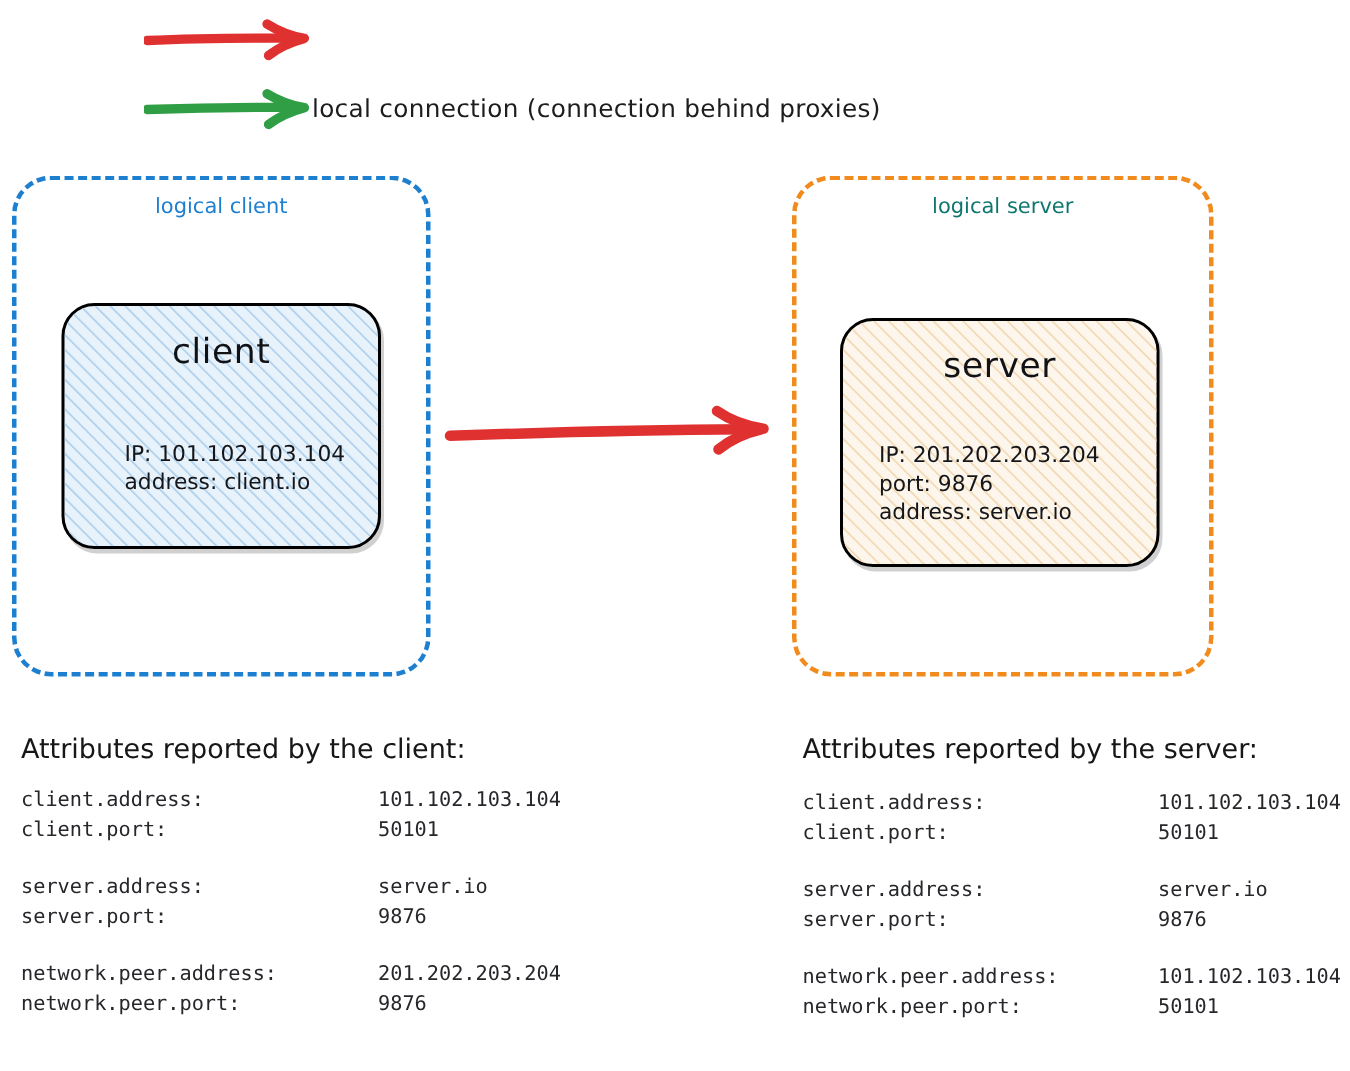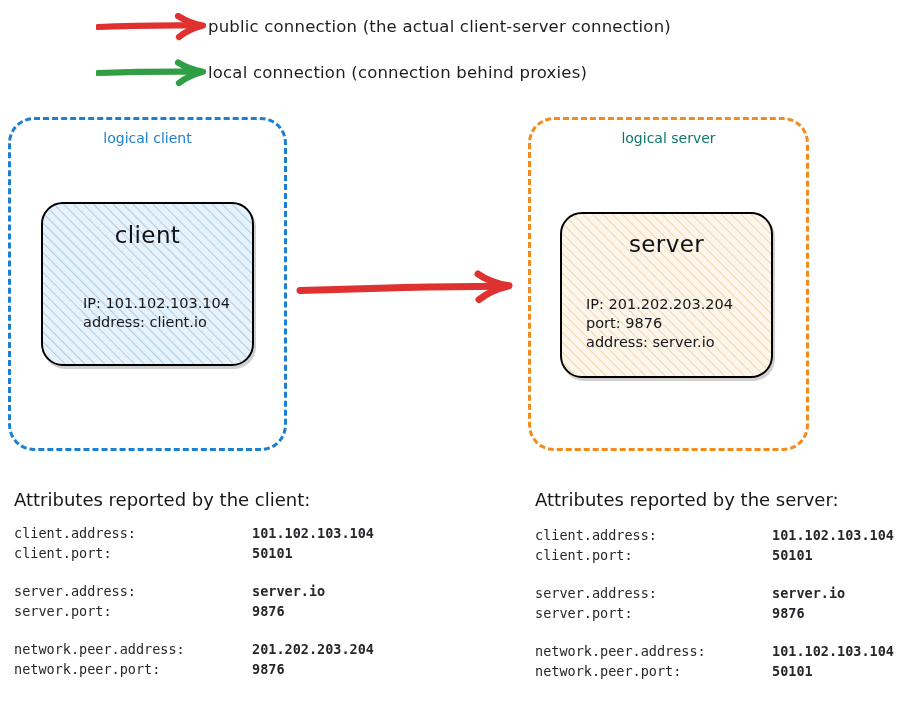--- a/index.html
+++ b/index.html
@@ -126,40 +126,38 @@
     display: flex;
     white-space: pre;
     gap: 24px;
   }
   .attr-key {
     display: inline-block;
     flex: 0 0 auto;
   }
   .attr-val {
     display: inline-block;
-    font-weight: bold;
   }
   .left-table .attr-key { width: 214px; }
   .right-table .attr-key { width: 213px; }
 </style>
 </head>
 <body>
 
 <div id="canvas">
 
   <div class="legend-row" style="left:96px; top:9px;">
     <div class="legend-arrow-slot">
       <svg width="112" height="34" viewBox="0 0 112 34">
         <g>
           <path d="M2 18 C 30 16.6, 64 16.2, 98 16.4" stroke="#e03131" stroke-width="6.2" stroke-linecap="round" fill="none"></path>
           <path d="M82 7 C 90 12, 98 15.2, 107 16.6 C 98 19, 90 22.4, 83 28" stroke="#e03131" stroke-width="6.2" stroke-linecap="round" stroke-linejoin="round" fill="none"></path>
         </g>
       </svg>
     </div>
-    <div class="legend-label">public connection (the actual client-server connection)</div>
   </div>
 
   <div class="legend-row" style="left:96px; top:55px;">
     <div class="legend-arrow-slot">
       <svg width="112" height="34" viewBox="0 0 112 34">
         <g>
           <path d="M2 18 C 30 17, 64 16.4, 98 16.6" stroke="#2f9e44" stroke-width="6.2" stroke-linecap="round" fill="none"></path>
           <path d="M82 7.5 C 90 12.4, 98 15.4, 107 16.8 C 98 19.2, 90 22.6, 83 28" stroke="#2f9e44" stroke-width="6.2" stroke-linecap="round" stroke-linejoin="round" fill="none"></path>
         </g>
       </svg>

